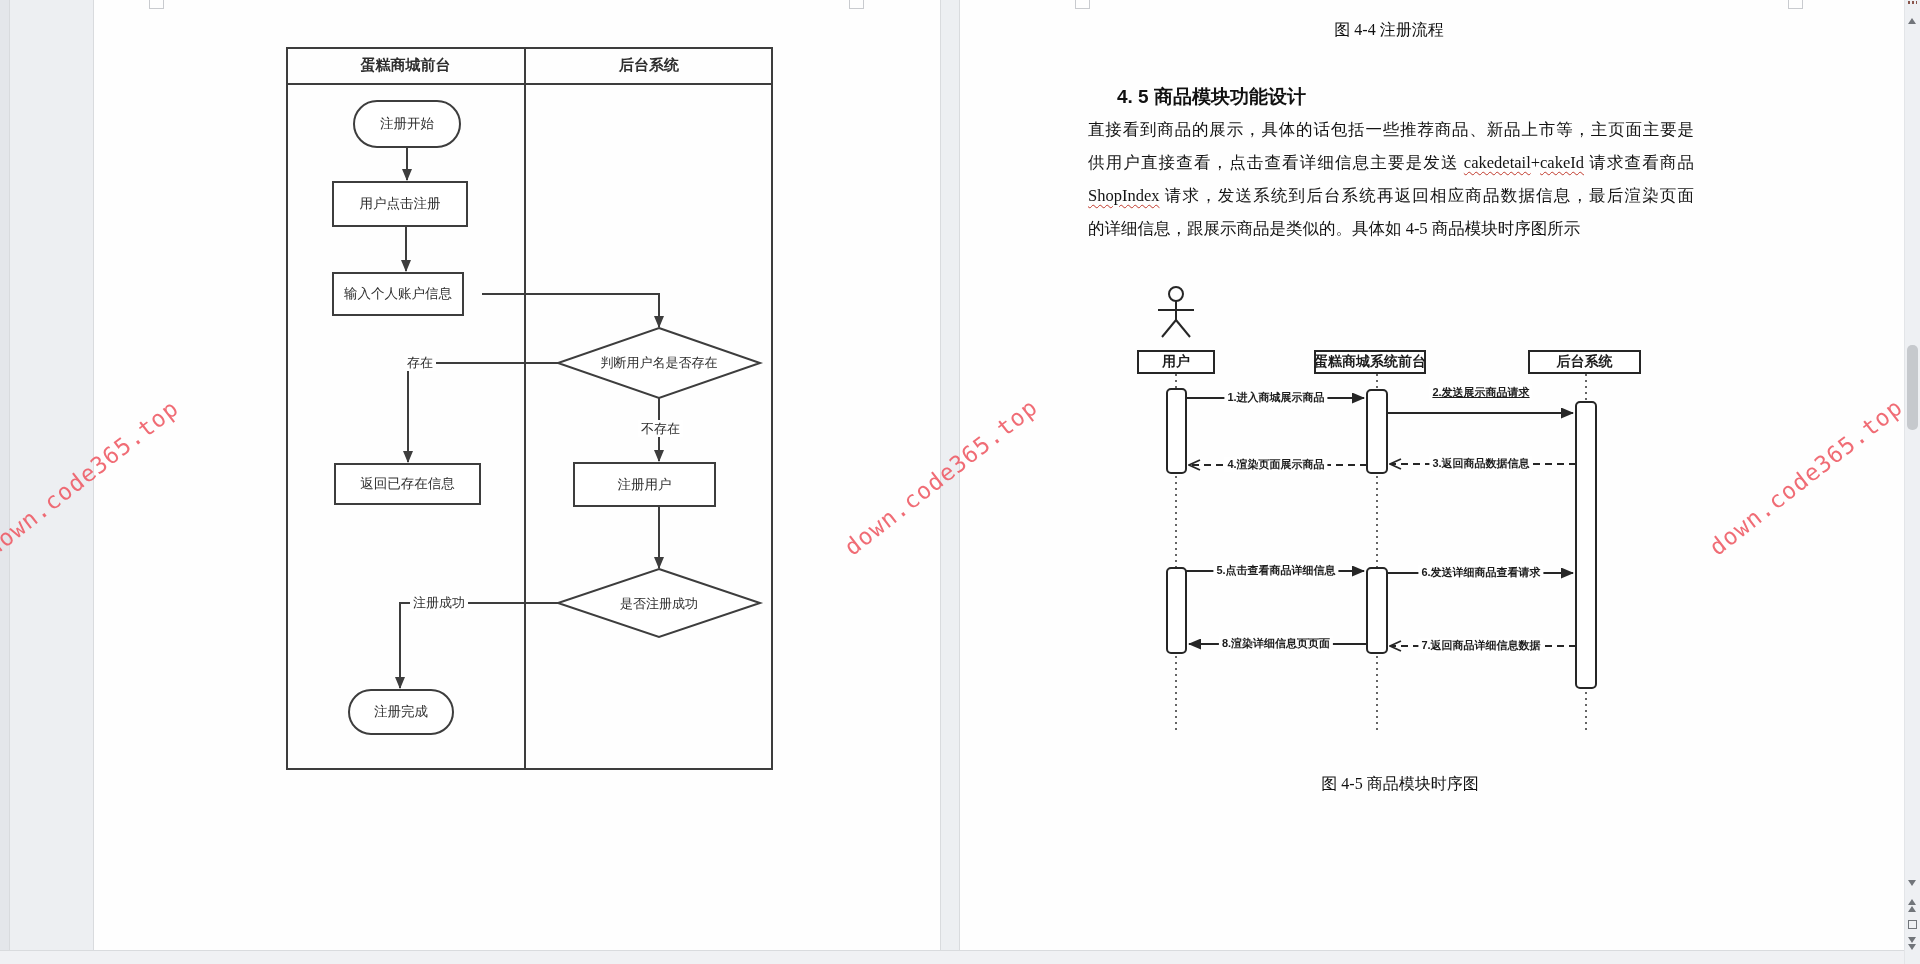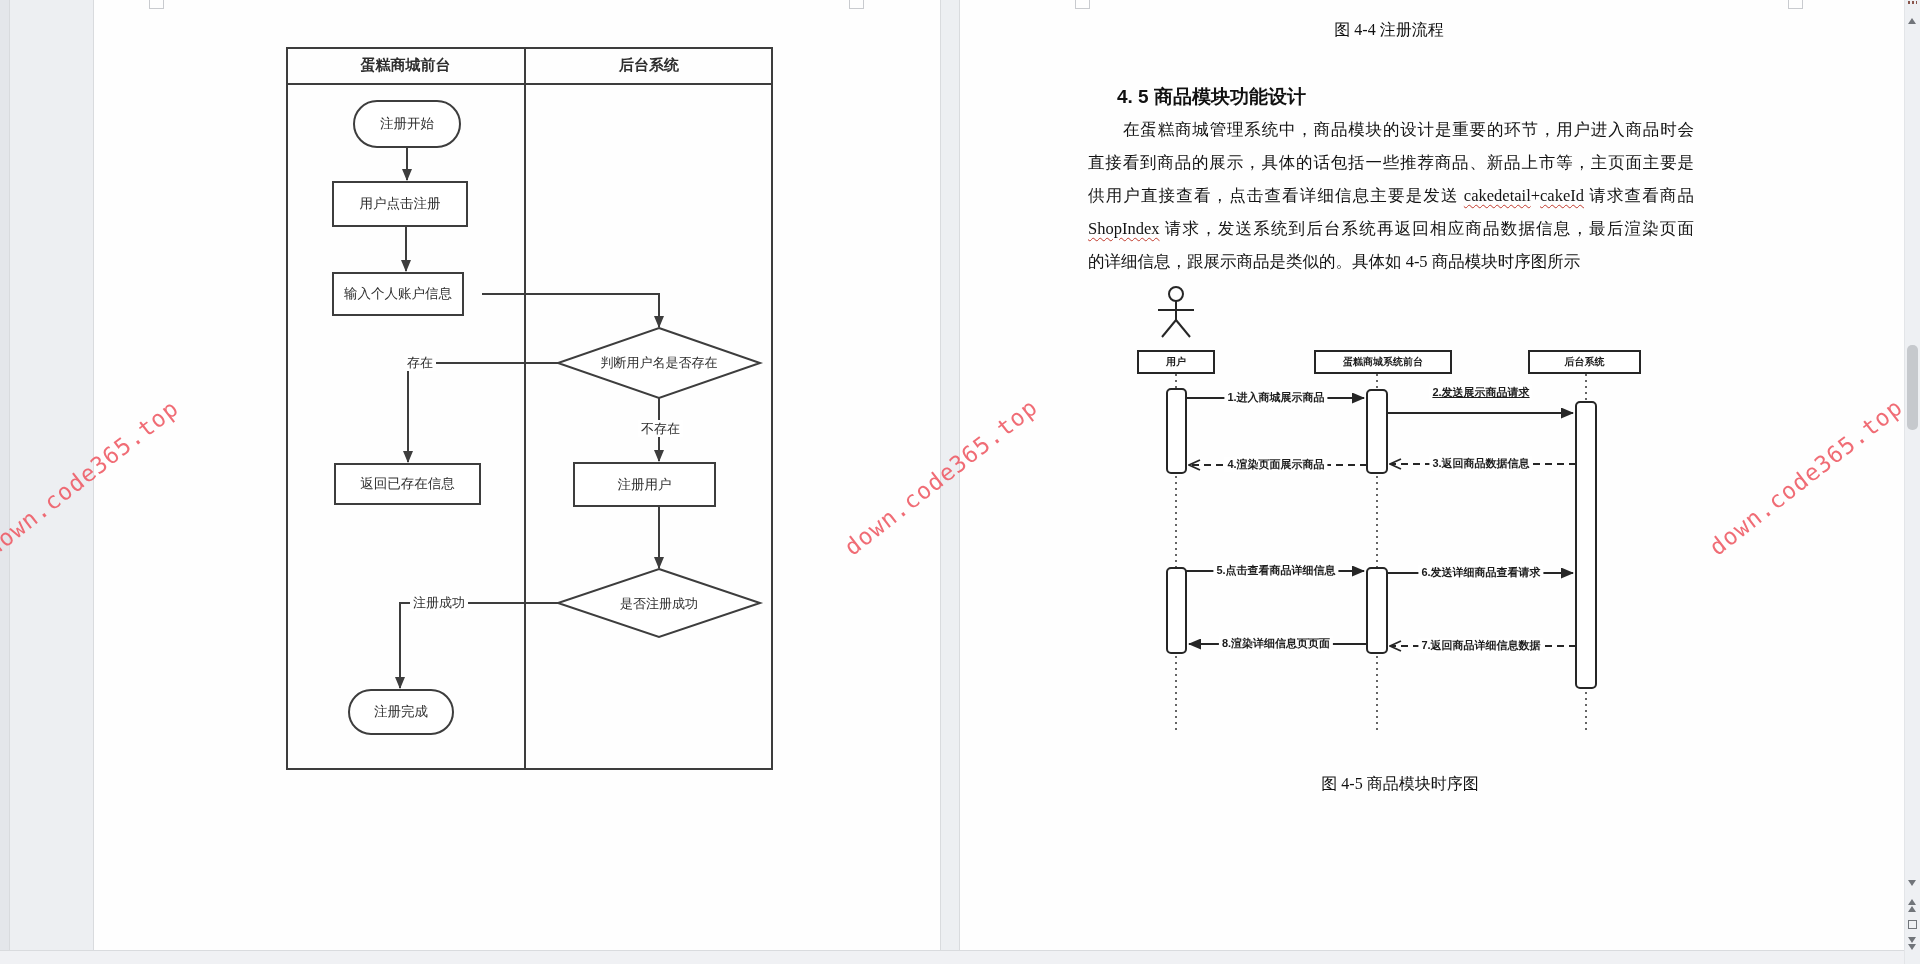--- a/index.html
+++ b/index.html
@@ -31,21 +31,21 @@
   .para{position:absolute;left:128px;top:113px;width:606px;}
   .tl{height:33px;line-height:33px;font-family:"Liberation Serif",serif;font-size:16.5px;color:#131313;
       text-align:justify;text-align-last:justify;overflow:hidden;}
   .tl.first{padding-left:35px;}
   .tl.last{text-align-last:left;}
   .sp{text-decoration:underline wavy #c0392b 1px;text-underline-offset:3px;}
 
   
   .seq svg{position:absolute;left:140px;top:280px;}
   .actor{position:absolute;height:24px;border:2px solid #262626;background:#fff;box-sizing:border-box;
-         display:flex;align-items:center;justify-content:center;font-size:10px;font-weight:600;color:#1c1c1c;white-space:nowrap;}
+         display:flex;align-items:center;justify-content:center;font-size:14px;font-weight:600;color:#1c1c1c;white-space:nowrap;}
   .mlab{position:absolute;transform:translateX(-50%);background:#fff;font-size:11px;font-weight:600;color:#1c1c1c;
         padding:0 3px;white-space:nowrap;line-height:15px;}
 
   
   .wm{position:absolute;z-index:60;transform:translate(-50%,-50%) rotate(-38deg);
       font-family:"DejaVu Sans Mono",monospace;font-size:23px;letter-spacing:1px;
       color:rgba(238,88,98,.88);white-space:nowrap;pointer-events:none;}
 
   
   .sb{position:absolute;right:0;top:0;width:15px;height:964px;background:#eef0f3;border-left:1px solid #e3e5e8;z-index:40;}
@@ -105,21 +105,20 @@
 </div>
 
 <div class="page" style="left:959px;width:946px;">
   <div class="cm" style="left:115px;top:0;"></div>
   <div class="cm" style="left:828px;top:0;"></div>
 
   <div class="cap" style="left:429px;top:20px;">图 4-4 注册流程</div>
   <div class="hd" style="left:157px;top:84px;">4. 5 商品模块功能设计</div>
 
   <div class="para">
-    <div class="tl first"><span>在蛋糕商城管理系统中，商品模块的设计是重要的环节，用户进入商品时会</span></div>
     <div class="tl"><span>直接看到商品的展示，具体的话包括一些推荐商品、新品上市等，主页面主要是</span></div>
     <div class="tl"><span>供用户直接查看，点击查看详细信息主要是发送 </span><span class="sp">cakedetail</span><span>+</span><span class="sp">cakeId</span><span> 请求查看商品</span></div>
     <div class="tl"><span class="sp">ShopIndex</span><span> 请求，发送系统到后台系统再返回相应商品数据信息，最后渲染页面</span></div>
     <div class="tl last"><span>的详细信息，跟展示商品是类似的。具体如 4-5 商品模块时序图所示</span></div>
   </div>
 
   <div class="seq">
     <svg width="560" height="460" viewBox="0 0 560 460">
       <defs>
         <marker id="arrS" markerUnits="userSpaceOnUse" markerWidth="13" markerHeight="11" refX="12" refY="5.5" orient="auto">
@@ -152,21 +151,21 @@
       <line x1="287" y1="133" x2="473" y2="133" stroke="#262626" stroke-width="2" marker-end="url(#arrS)"></line>
       <line x1="476" y1="184" x2="290" y2="184" stroke="#262626" stroke-width="2" stroke-dasharray="7 5" marker-end="url(#arrO)"></line>
       <line x1="267" y1="185" x2="89" y2="185" stroke="#262626" stroke-width="2" stroke-dasharray="7 5" marker-end="url(#arrO)"></line>
       <line x1="86" y1="291" x2="264" y2="291" stroke="#262626" stroke-width="2" marker-end="url(#arrS)"></line>
       <line x1="287" y1="293" x2="473" y2="293" stroke="#262626" stroke-width="2" marker-end="url(#arrS)"></line>
       <line x1="476" y1="366" x2="290" y2="366" stroke="#262626" stroke-width="2" stroke-dasharray="7 5" marker-end="url(#arrO)"></line>
       <line x1="267" y1="364" x2="89" y2="364" stroke="#262626" stroke-width="2" marker-end="url(#arrS)"></line>
     </svg>
 
     <div class="actor" style="left:177px;top:350px;width:78px;">用户</div>
-    <div class="actor" style="left:354px;top:350px;width:138px;">蛋糕商城系统前台</div>
+    <div class="actor" style="left:354px;top:350px;width:112px;">蛋糕商城系统前台</div>
     <div class="actor" style="left:568px;top:350px;width:113px;">后台系统</div>
 
     <div class="mlab" style="left:316px;top:390px;">1.进入商城展示商品</div>
     <div class="mlab" style="left:521px;top:385px;text-decoration:underline;">2.发送展示商品请求</div>
     <div class="mlab" style="left:521px;top:456px;">3.返回商品数据信息</div>
     <div class="mlab" style="left:316px;top:457px;">4.渲染页面展示商品</div>
     <div class="mlab" style="left:316px;top:563px;">5.点击查看商品详细信息</div>
     <div class="mlab" style="left:521px;top:565px;">6.发送详细商品查看请求</div>
     <div class="mlab" style="left:521px;top:638px;">7.返回商品详细信息数据</div>
     <div class="mlab" style="left:316px;top:636px;">8.渲染详细信息页页面</div>

